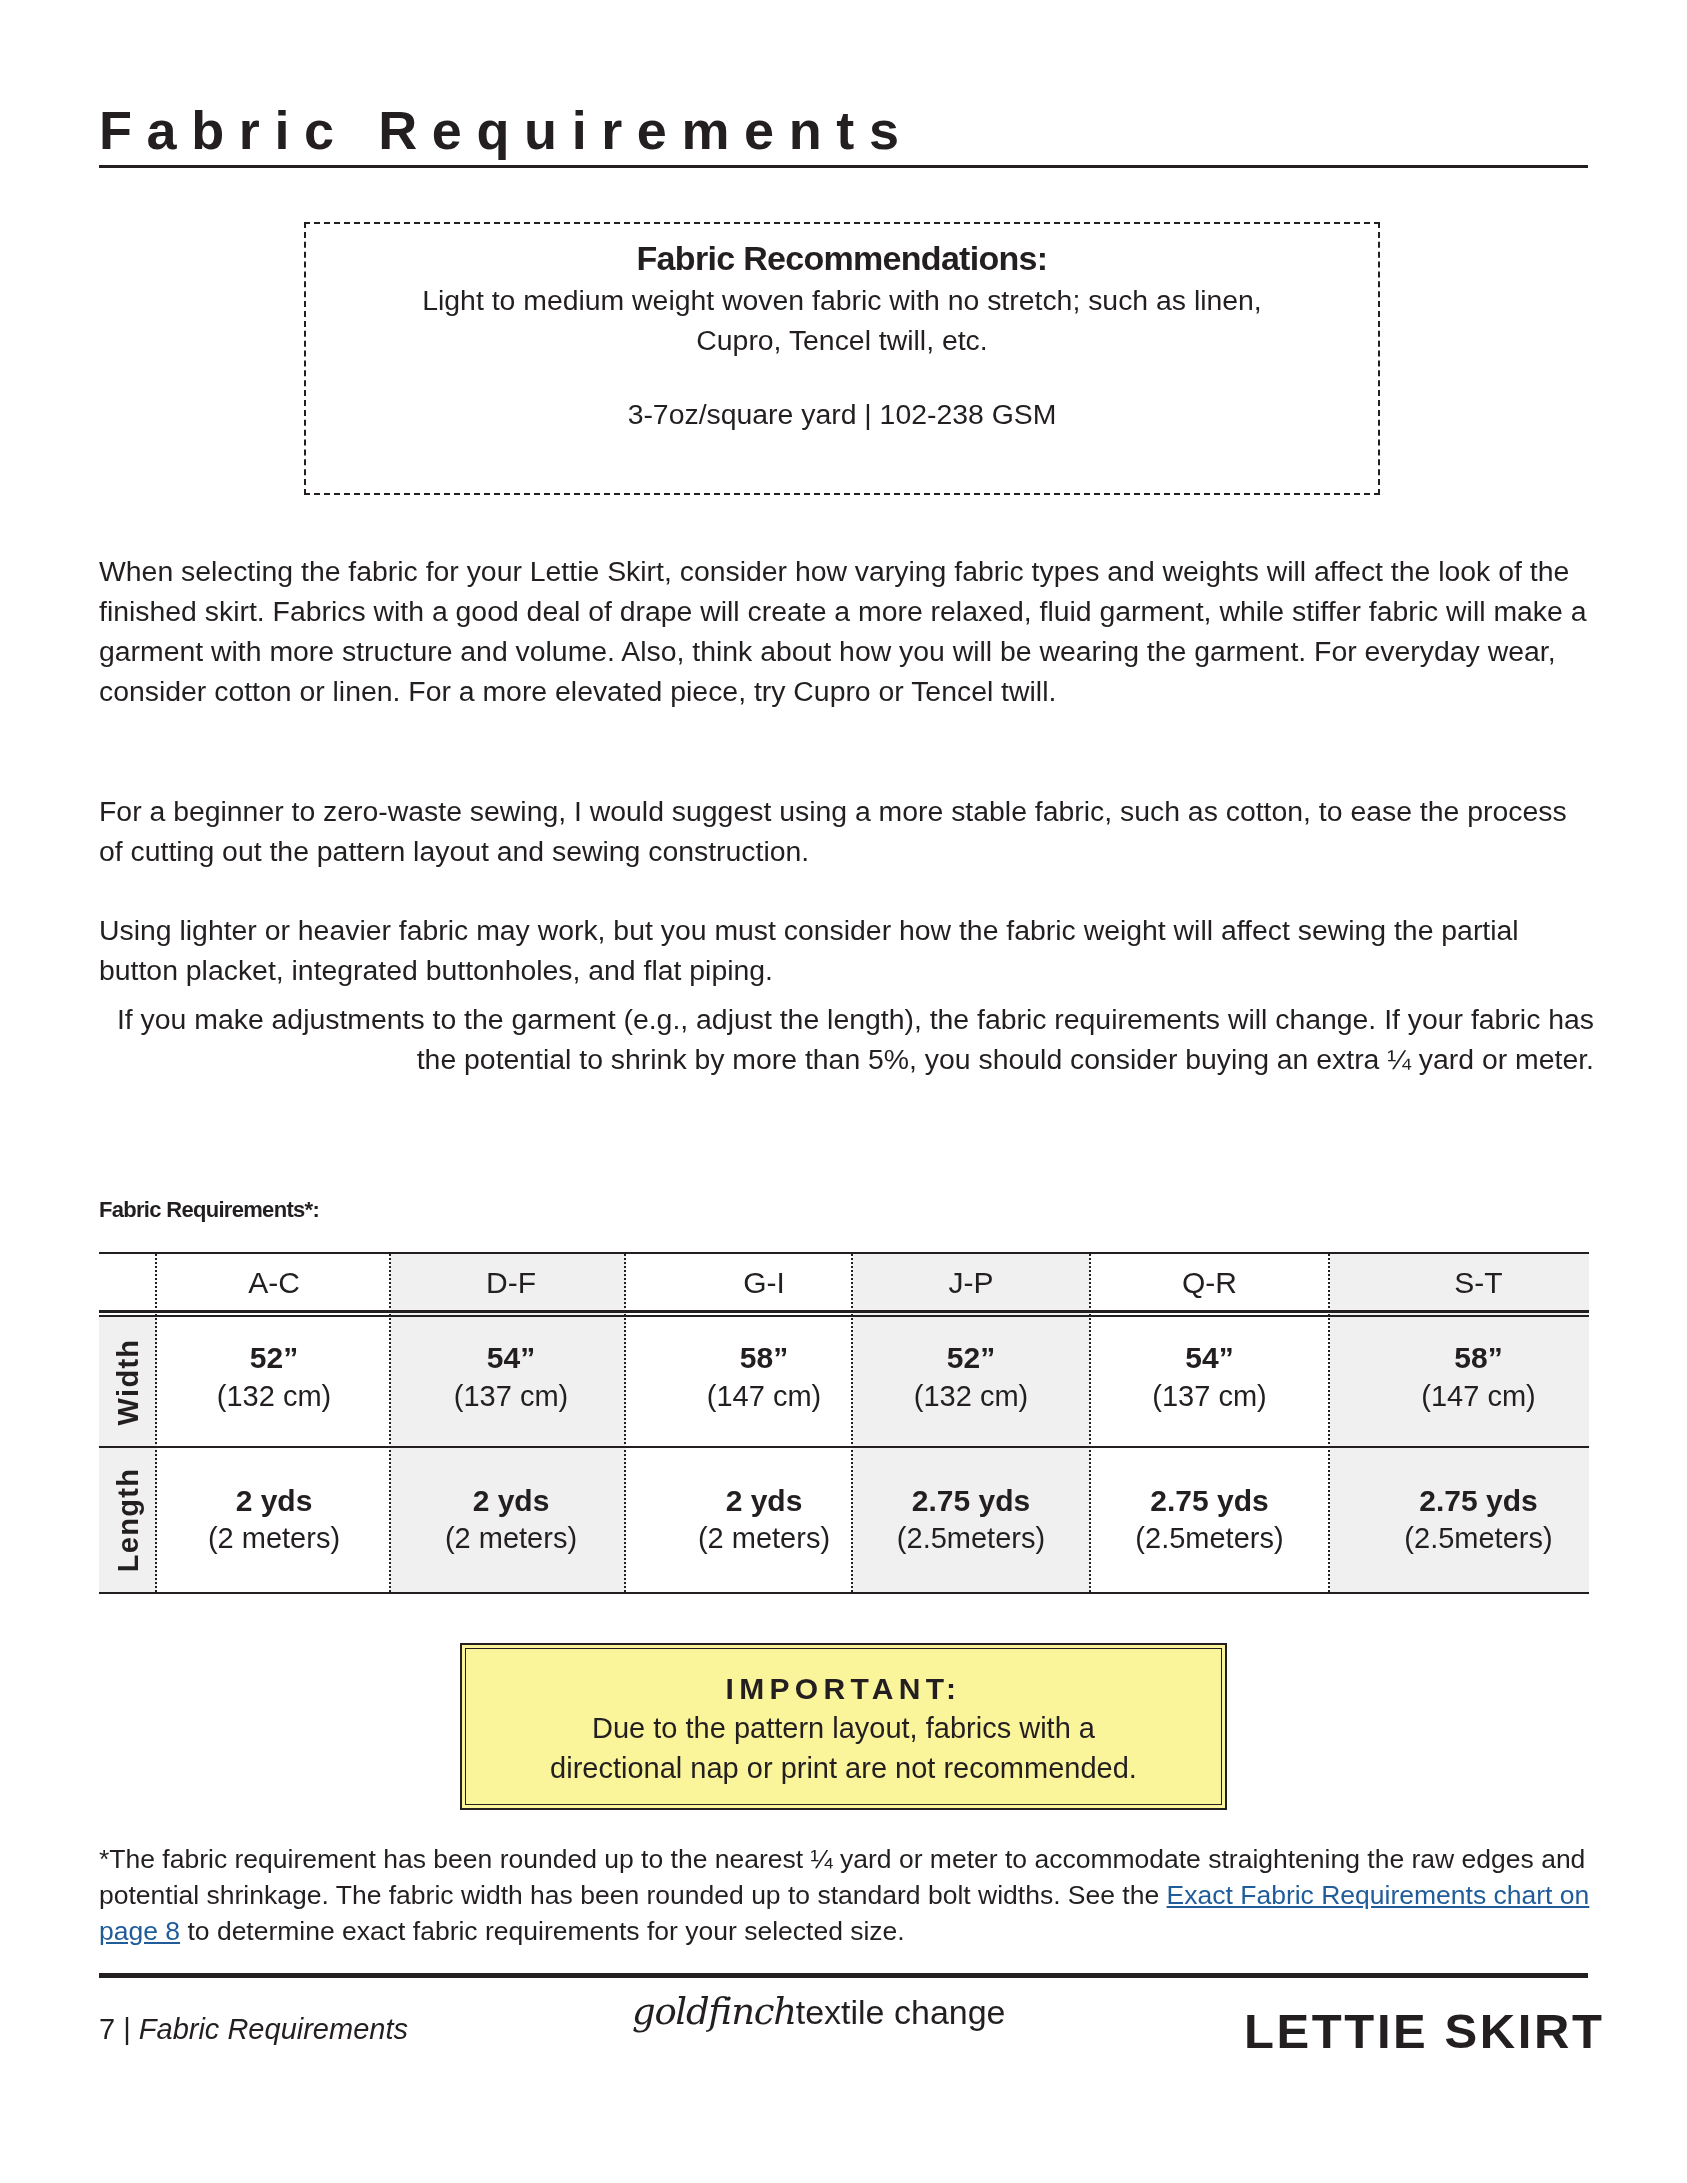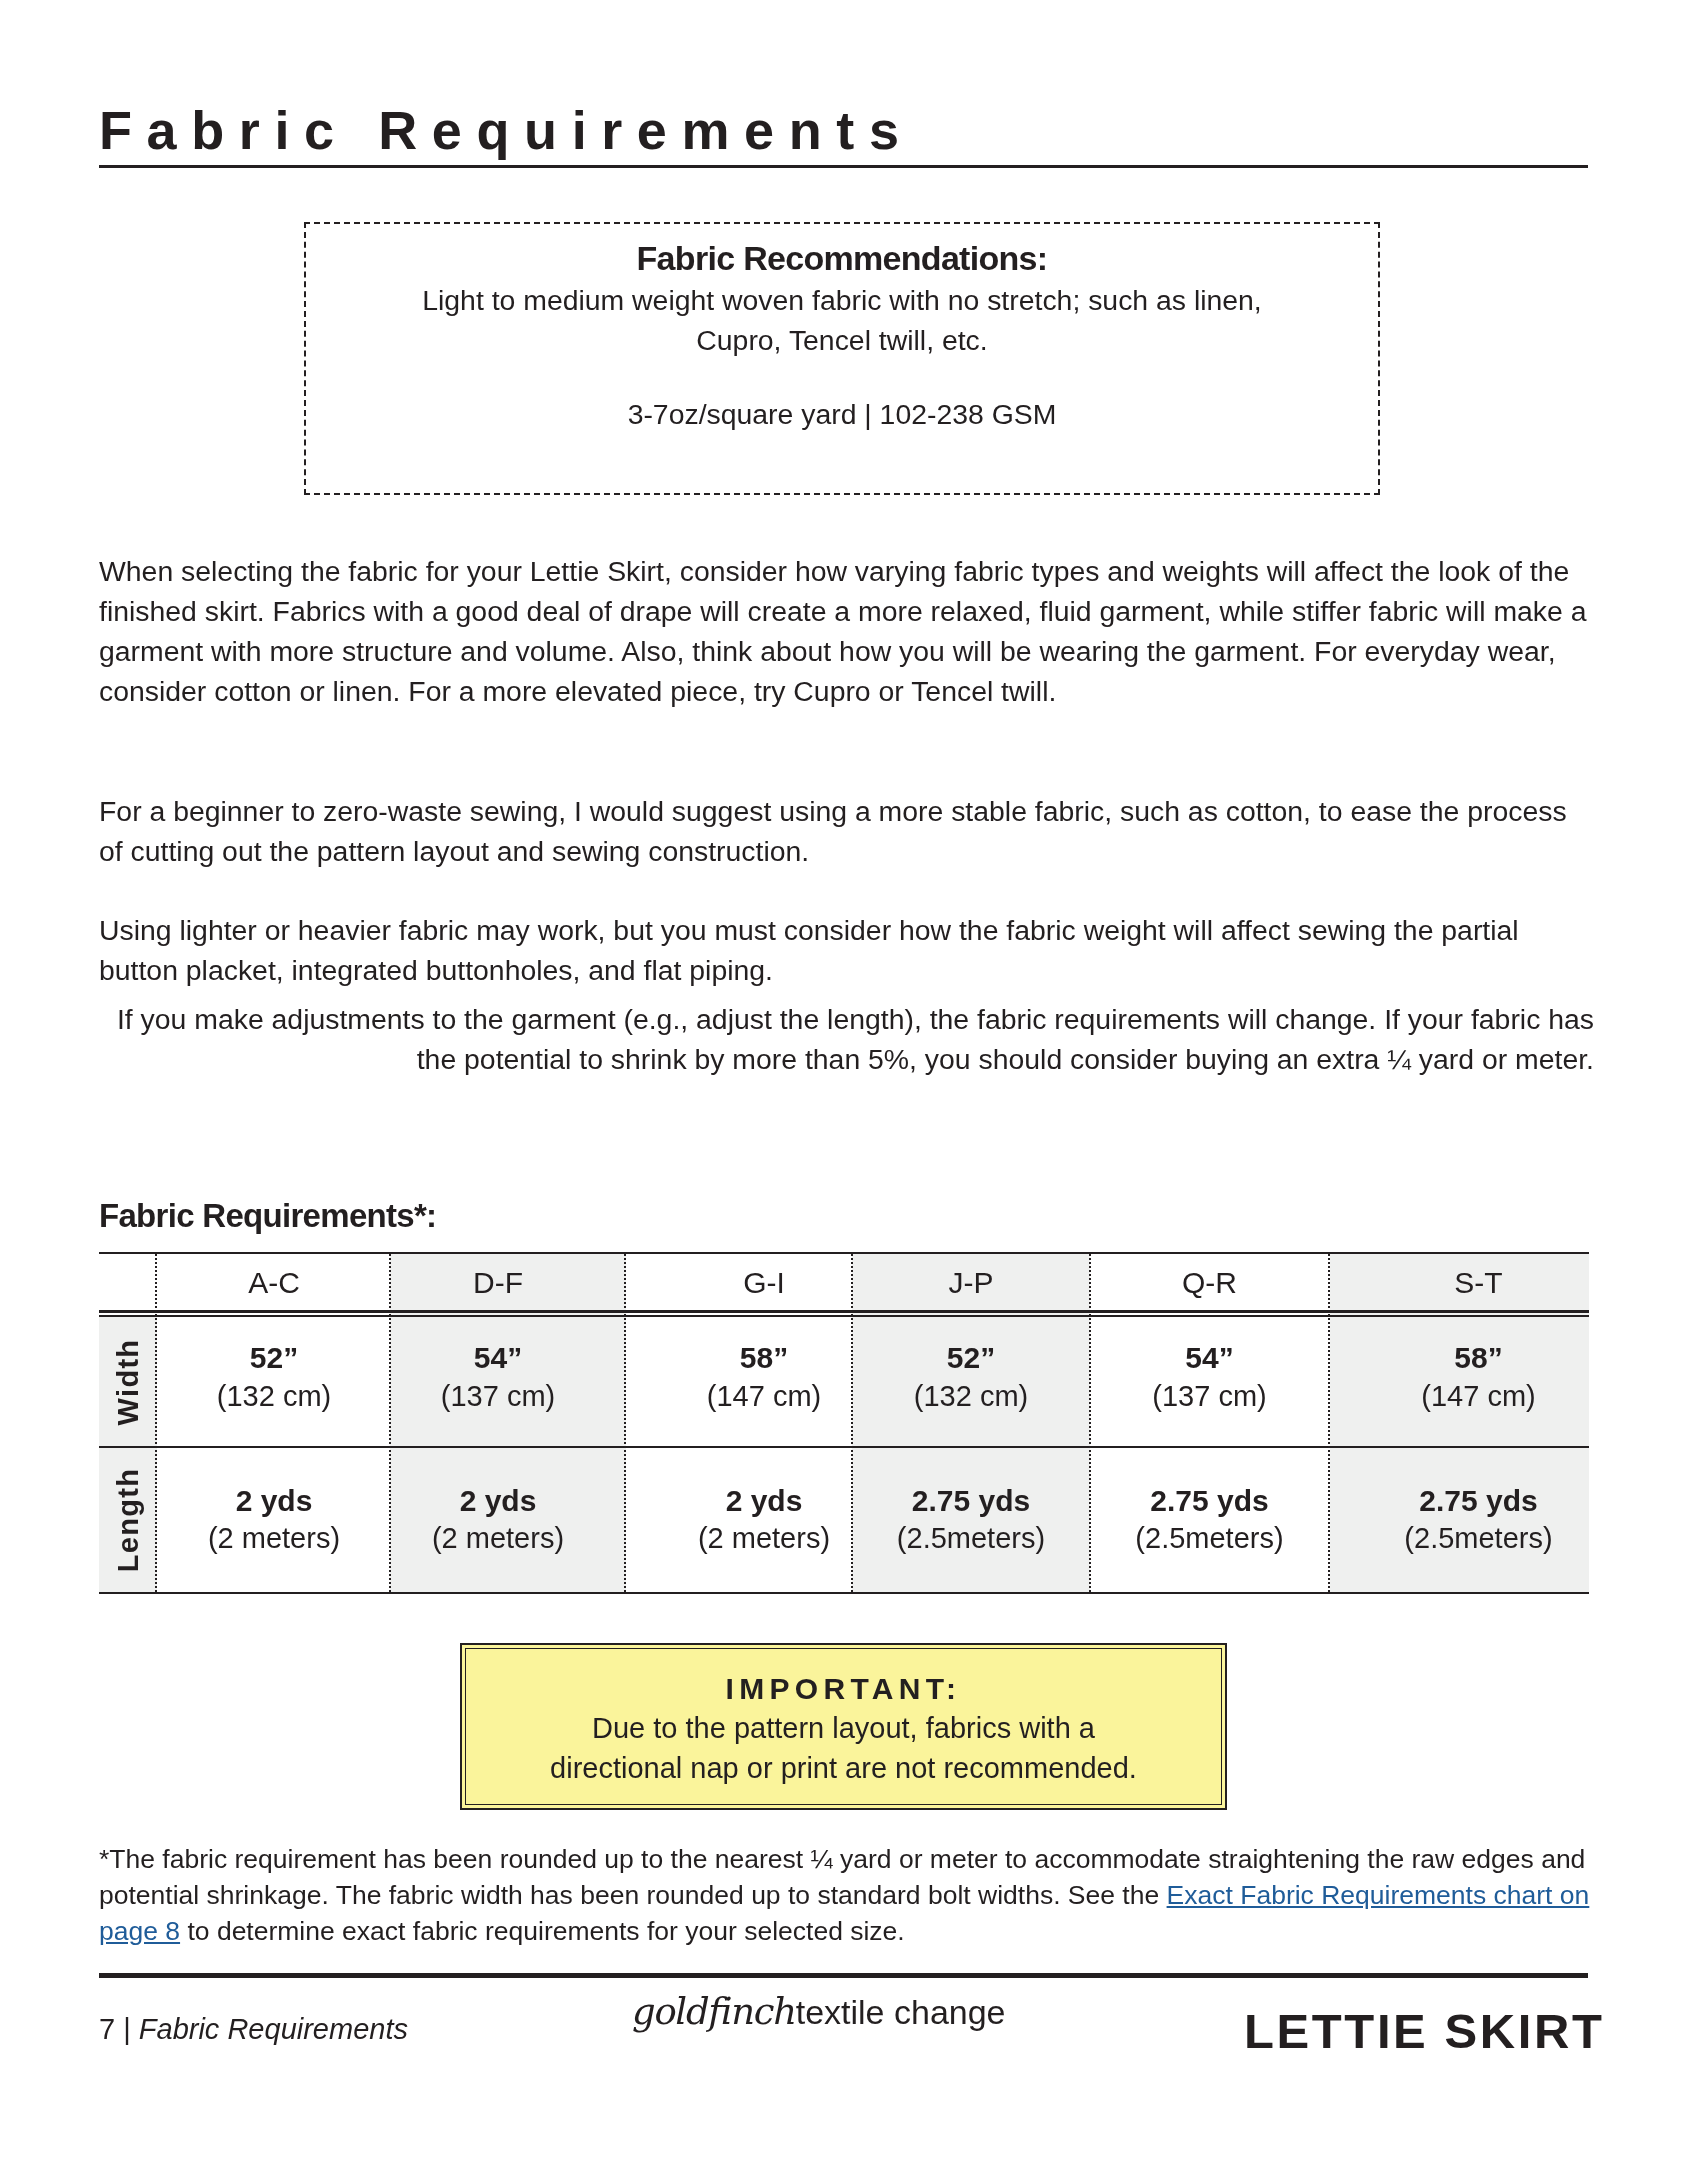--- a/index.html
+++ b/index.html
@@ -14,21 +14,21 @@
   .rec-head { margin-top:14.6px; font-size:34px; font-weight:700; letter-spacing:-0.7px; }
   .rec-body { font-size:28.4px; line-height:40px; margin-top:2.6px; }
   .rec-weight { font-size:28.4px; margin-top:38px; }
 
   .para { left:99px; width:1495px; font-size:28.4px; line-height:40px; }
   .p1 { top:551px; }
   .p2 { top:791px; }
   .p3 { top:910px; }
   .p4 { top:999px;text-align:right; }
 
-  .req-label { left:99px; top:1197px; font-size:33px; font-weight:700; letter-spacing:-0.7px; }
+  .req-label { left:99px; top:1197px; font-size:22px; font-weight:700; letter-spacing:-0.7px; }
 
   .table { left:99px; top:1252px; width:1490px; }
   .t-top { position:absolute; left:0; top:0; width:100%; height:2px; background:#231f20; }
   .t-dbl1 { position:absolute; left:0; top:58px; width:100%; height:2.6px; background:#231f20; }
   .t-dbl2 { position:absolute; left:0; top:63px; width:100%; height:2px; background:#231f20; }
   .t-mid { position:absolute; left:0; top:194px; width:100%; height:2px; background:#231f20; }
   .t-bot { position:absolute; left:0; top:340px; width:100%; height:2px; background:#231f20; }
   .col { position:absolute; top:2px; height:338px; }
   .shade { background:#eff0ef; }
   .vdiv { position:absolute; top:2px; height:338px; width:0; border-left:2.6px dotted #231f20; }
@@ -94,21 +94,21 @@
       <span>Length</span>
     </div>
 
   <div class="col" style="left:58px; width:234px;">
     <div class="cell hdr">A-C</div>
     <div class="cell w1">52”</div>
     <div class="cell w2">(132 cm)</div>
     <div class="cell l1">2 yds</div>
     <div class="cell l2">(2 meters)</div>
   </div>
-  <div class="col" style="left:291px; width:216px;">
+  <div class="col" style="left:304px; width:216px;">
     <div class="cell hdr">D-F</div>
     <div class="cell w1">54”</div>
     <div class="cell w2">(137 cm)</div>
     <div class="cell l1">2 yds</div>
     <div class="cell l2">(2 meters)</div>
   </div>
   <div class="col" style="left:533px; width:264px;">
     <div class="cell hdr">G-I</div>
     <div class="cell w1">58”</div>
     <div class="cell w2">(147 cm)</div>

